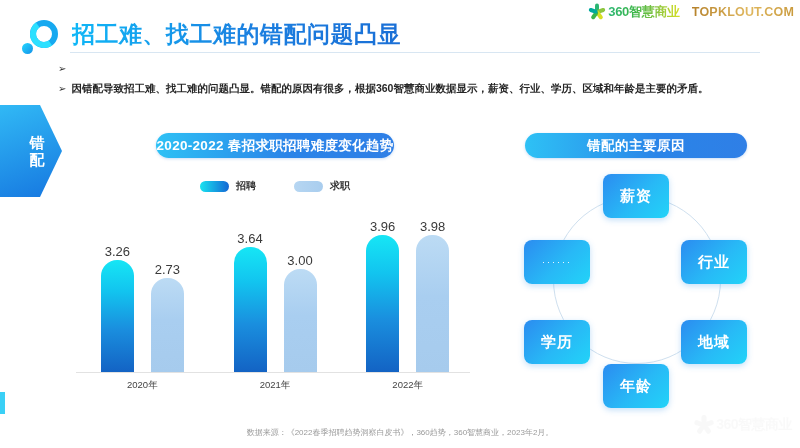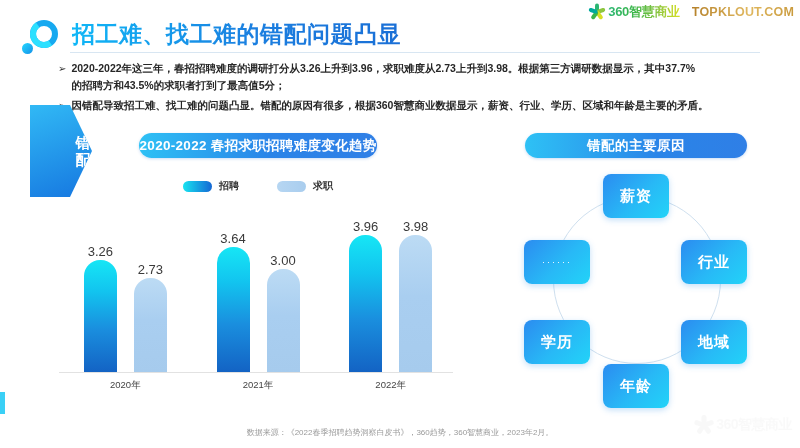--- a/index.html
+++ b/index.html
@@ -50,26 +50,26 @@
   .bullets{position:absolute;left:58px;top:60px;width:700px;}
   .bullet{display:flex;align-items:flex-start;margin-bottom:3px;}
   .bullet .mk{flex:0 0 auto;color:#333;font-size:10px;line-height:17px;margin-right:5px;}
   .bullet .bd{font-size:10.5px;line-height:17px;color:#262626;font-weight:bold;}
   .bullet .bd .ln{display:block;}
 
   
   .sidetab{position:absolute;left:0;top:105px;width:62px;height:92px;
     background:linear-gradient(160deg,#31b9f5 0%,#1677e0 100%);
     clip-path:polygon(0 0,40px 0,62px 50%,40px 100%,0 100%);
-    display:flex;align-items:center;justify-content:flex-end;margin-left:30px;}
+    display:flex;align-items:center;justify-content:center;}
   .sidetab span{display:block;width:18px;margin-left:12px;color:#fff;font-size:15px;font-weight:bold;
     line-height:17px;text-align:center;}
 
   
-  .chart-panel{position:absolute;left:59px;top:133px;width:398px;height:285px;}
+  .chart-panel{position:absolute;left:76px;top:133px;width:398px;height:285px;}
   .pill{margin:0 auto;width:238px;height:25px;border-radius:13px;
     background:linear-gradient(90deg,#2ec1f5 0%,#2a84e8 55%,#2f7fe6 100%);
     color:#fff;font-size:13.5px;font-weight:bold;display:flex;align-items:center;justify-content:center;
     letter-spacing:.3px;box-shadow:0 1px 3px rgba(40,120,220,.25);}
   .legend{display:flex;align-items:center;justify-content:center;gap:38px;margin-top:21px;}
   .legend .li{display:flex;align-items:center;gap:7px;}
   .legend .sw{width:29px;height:11px;border-radius:6px;}
   .legend .sw.a{background:linear-gradient(90deg,#18e3f0,#1467d4);}
   .legend .sw.b{background:linear-gradient(90deg,#b6d6f2,#a9cdee);}
   .legend .lb{font-size:10px;color:#333;font-weight:bold;}
@@ -142,24 +142,20 @@
   <div class="hdr-icon">
     <span class="ring"></span>
     <span class="dot"></span>
   </div>
   <div class="page-title">招工难、找工难的错配问题凸显</div>
   <div class="title-rule"></div>
 
   <div class="bullets">
     <div class="bullet">
       <span class="mk">➢</span>
-      <span class="bd">
-        <span class="ln">2020-2022年这三年，春招招聘难度的调研打分从3.26上升到3.96，求职难度从2.73上升到3.98。根据第三方调研数据显示，其中37.7%</span>
-        <span class="ln">的招聘方和43.5%的求职者打到了最高值5分；</span>
-      </span>
     </div>
     <div class="bullet">
       <span class="mk">➢</span>
       <span class="bd">
         <span class="ln">因错配导致招工难、找工难的问题凸显。错配的原因有很多，根据360智慧商业数据显示，薪资、行业、学历、区域和年龄是主要的矛盾。</span>
       </span>
     </div>
   </div>
 
   <div class="sidetab">

